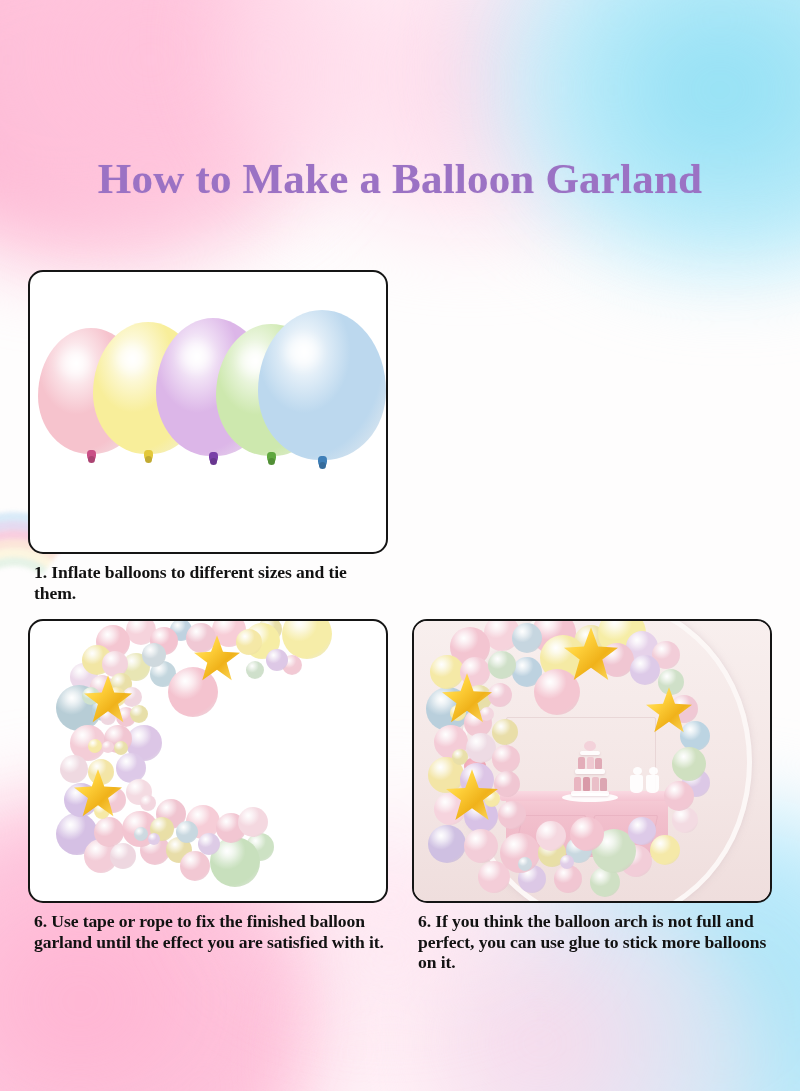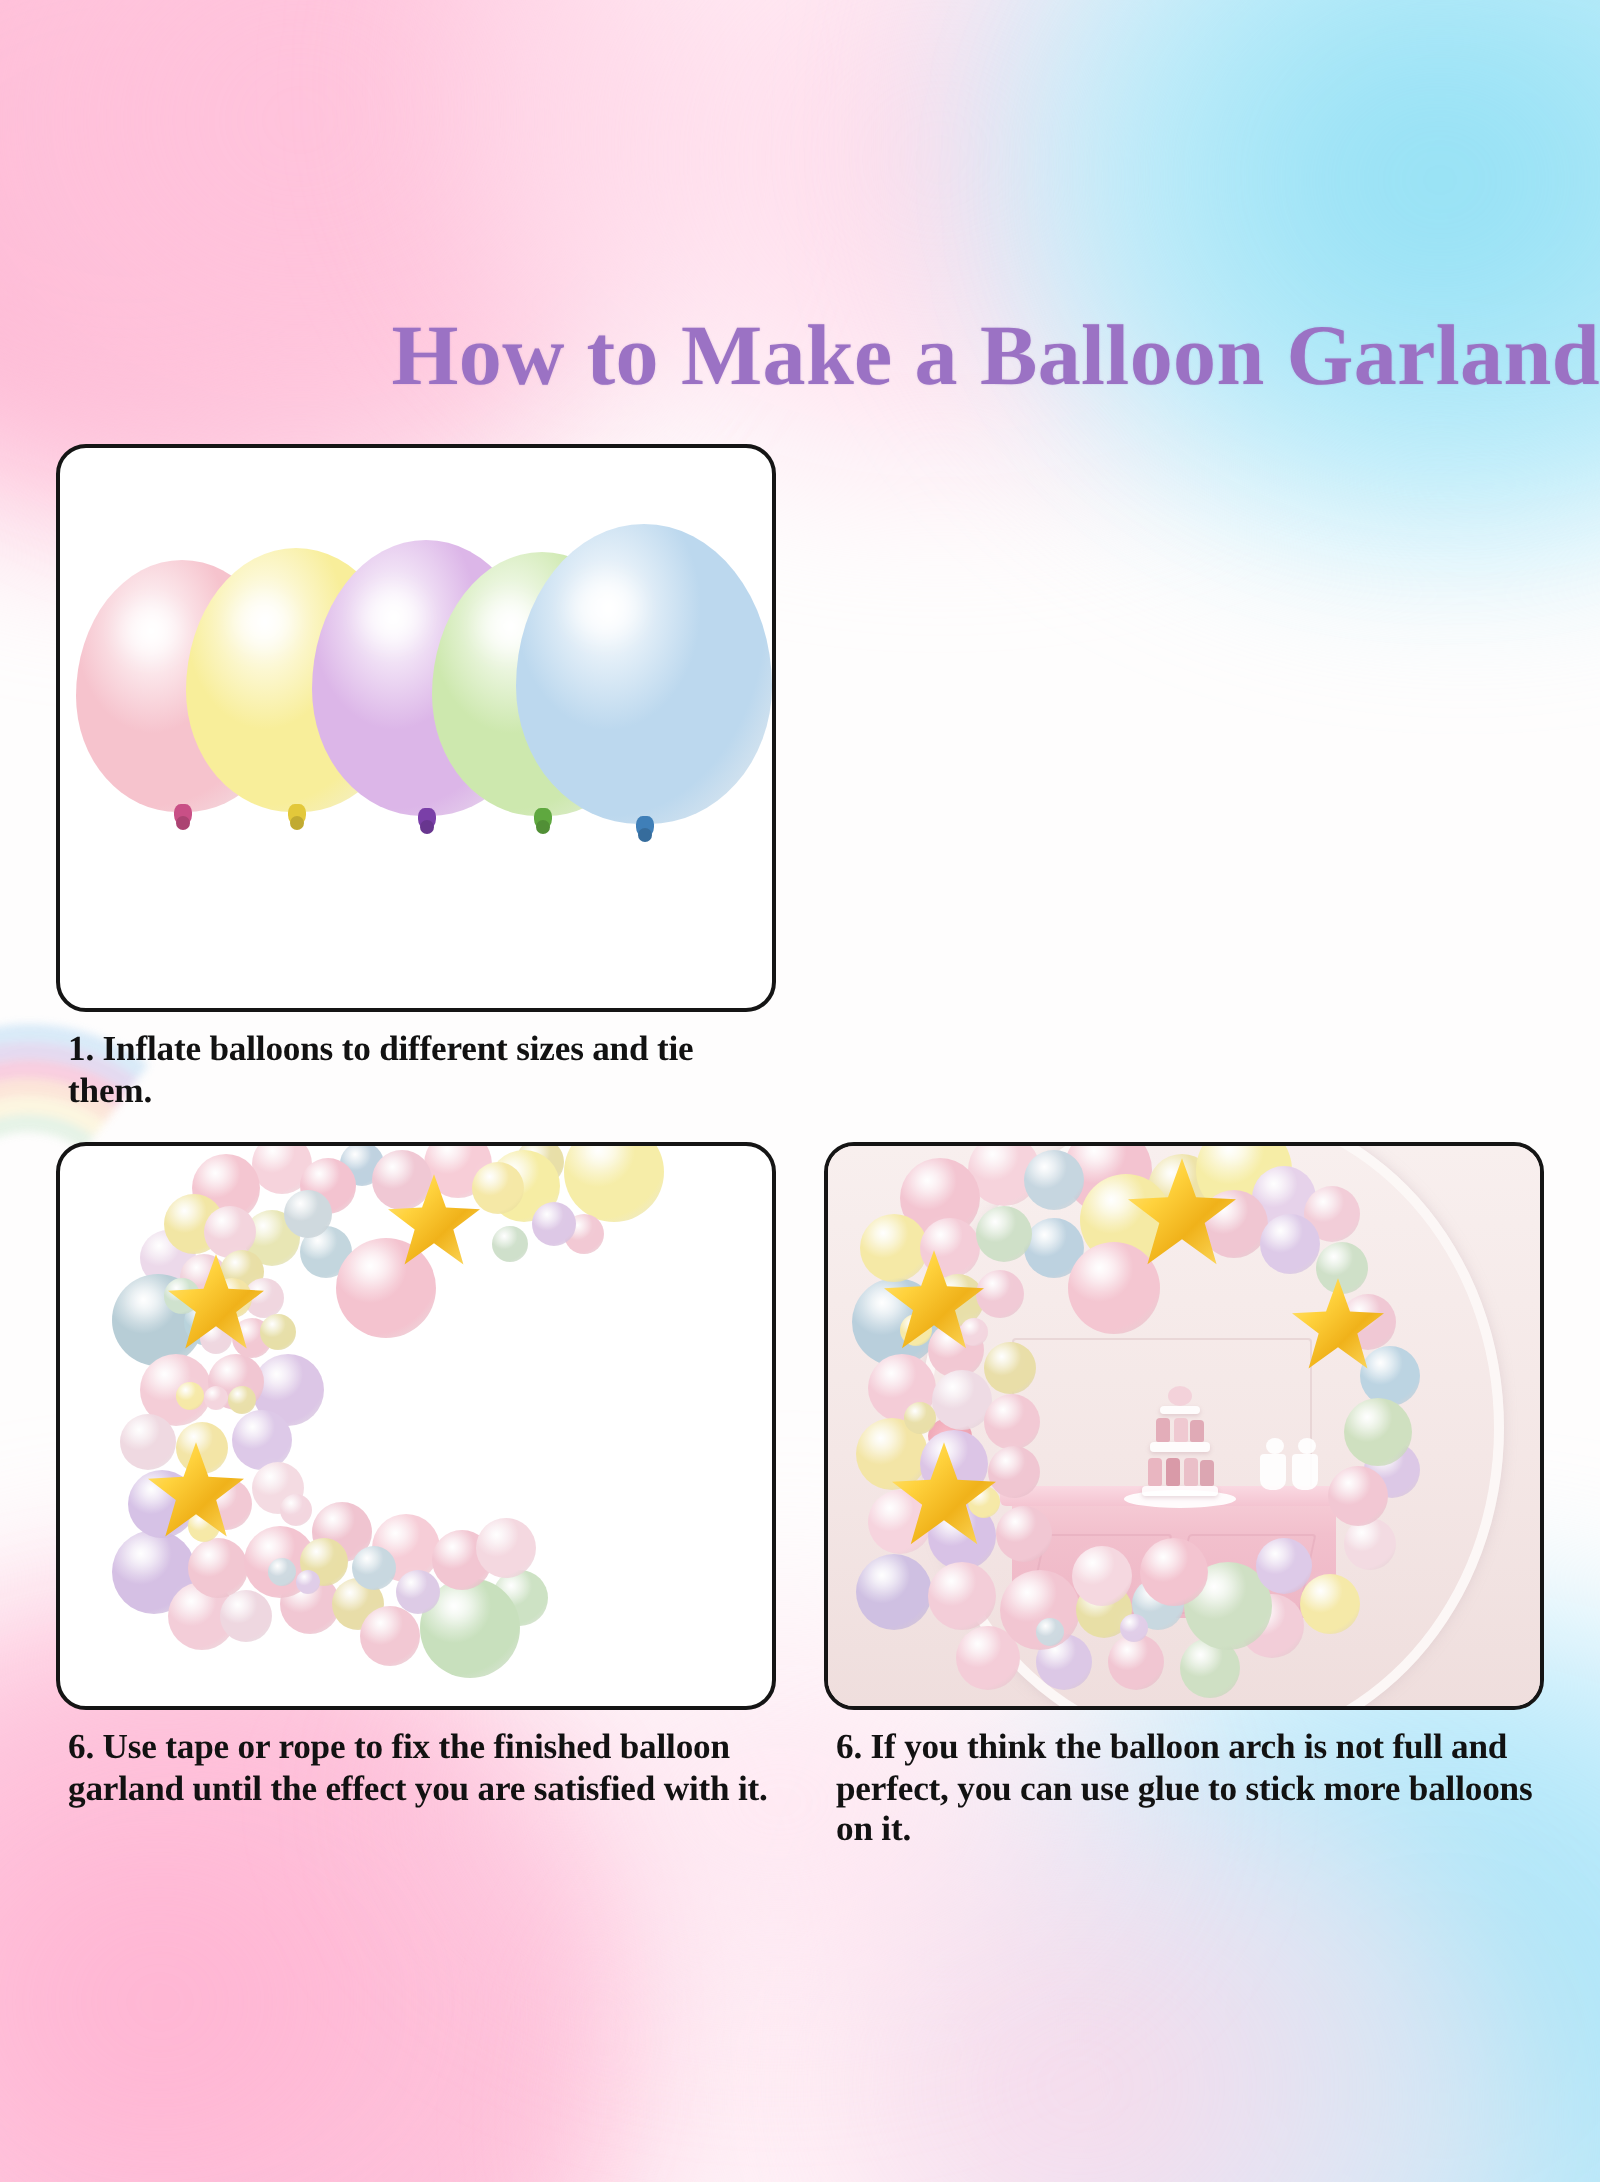--- a/index.html
+++ b/index.html
@@ -41,35 +41,35 @@
   .rainbow{ position:absolute; left:-86px; top:512px; width:210px; height:190px; opacity:.85;
       filter:blur(2.2px); }
   .rainbow .band{ position:absolute; border-radius:50%; border-style:solid; border-color:transparent;
       transform:rotate(-8deg); }
 
   
   .page{ position:absolute; inset:0; z-index:2; }
 
   .title{
     position:absolute; left:0; right:0; top:154px;
-    text-align:right;
+    text-align:center;
     font-family:"Liberation Serif", serif;
     font-size:43px;
     font-weight:700;
     color:#9b72c4;
     letter-spacing:.2px;
     white-space:nowrap;
     text-shadow:0 0 1px rgba(155,114,196,.35);
   }
 
   .grid{
     position:absolute;
     left:28px; top:222px; width:744px;
   }
-  .row{ display:flex; gap:24px; }
+  .row{ display:flex; gap:24px;margin-top:48px; }
   .cell{ width:360px; }
 
   .panel{
     position:relative;
     width:360px; height:284px;
     border:2px solid #151515;
     border-radius:15px;
     background:#ffffff;
     overflow:hidden;
   }

